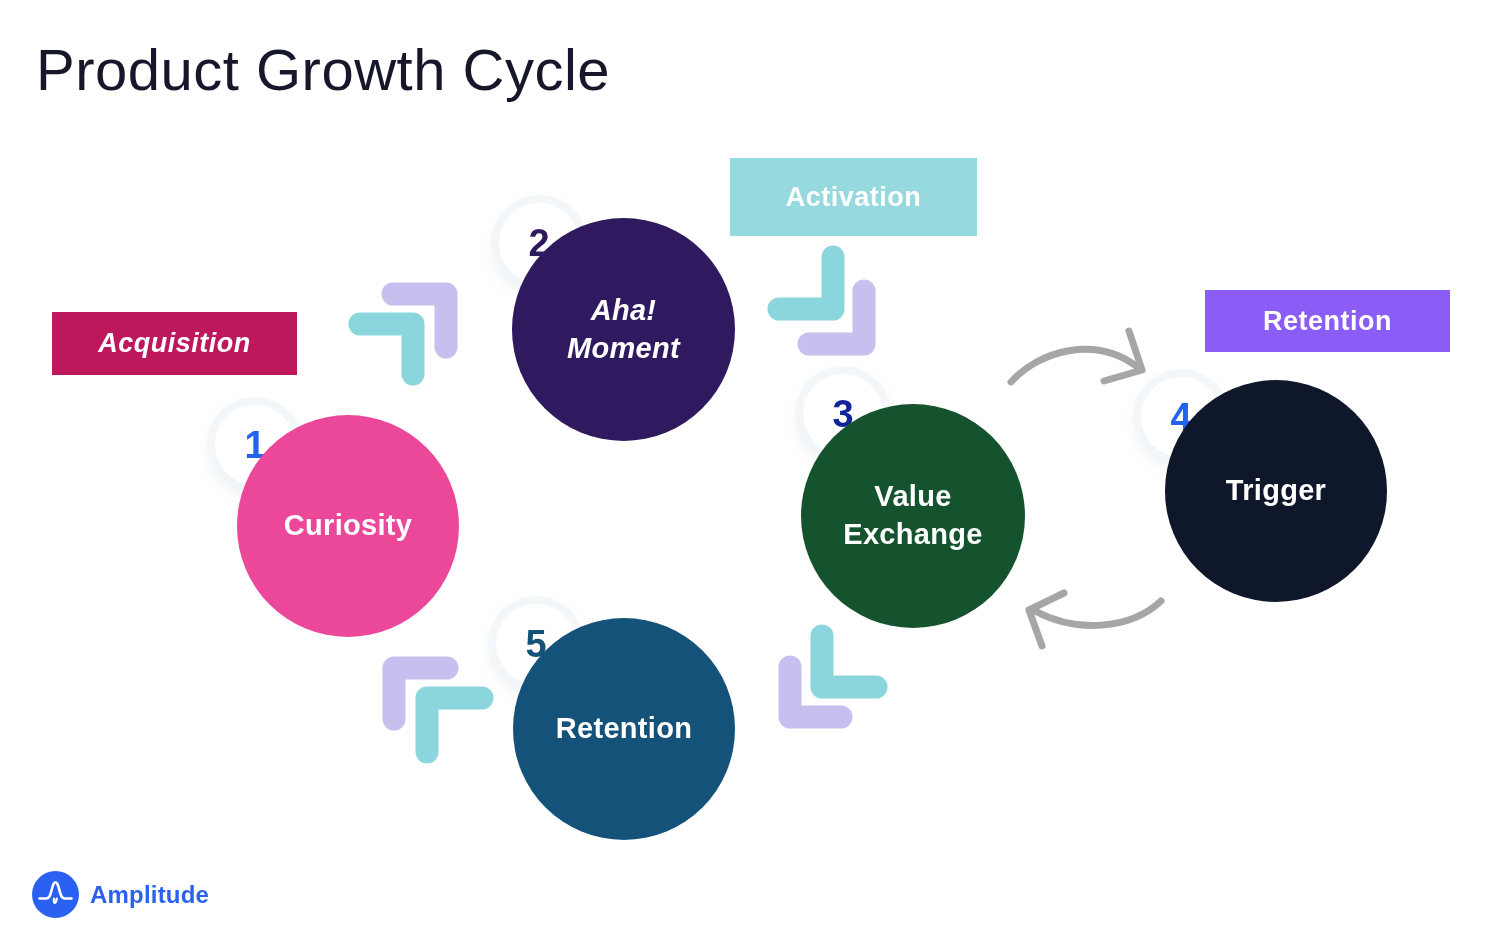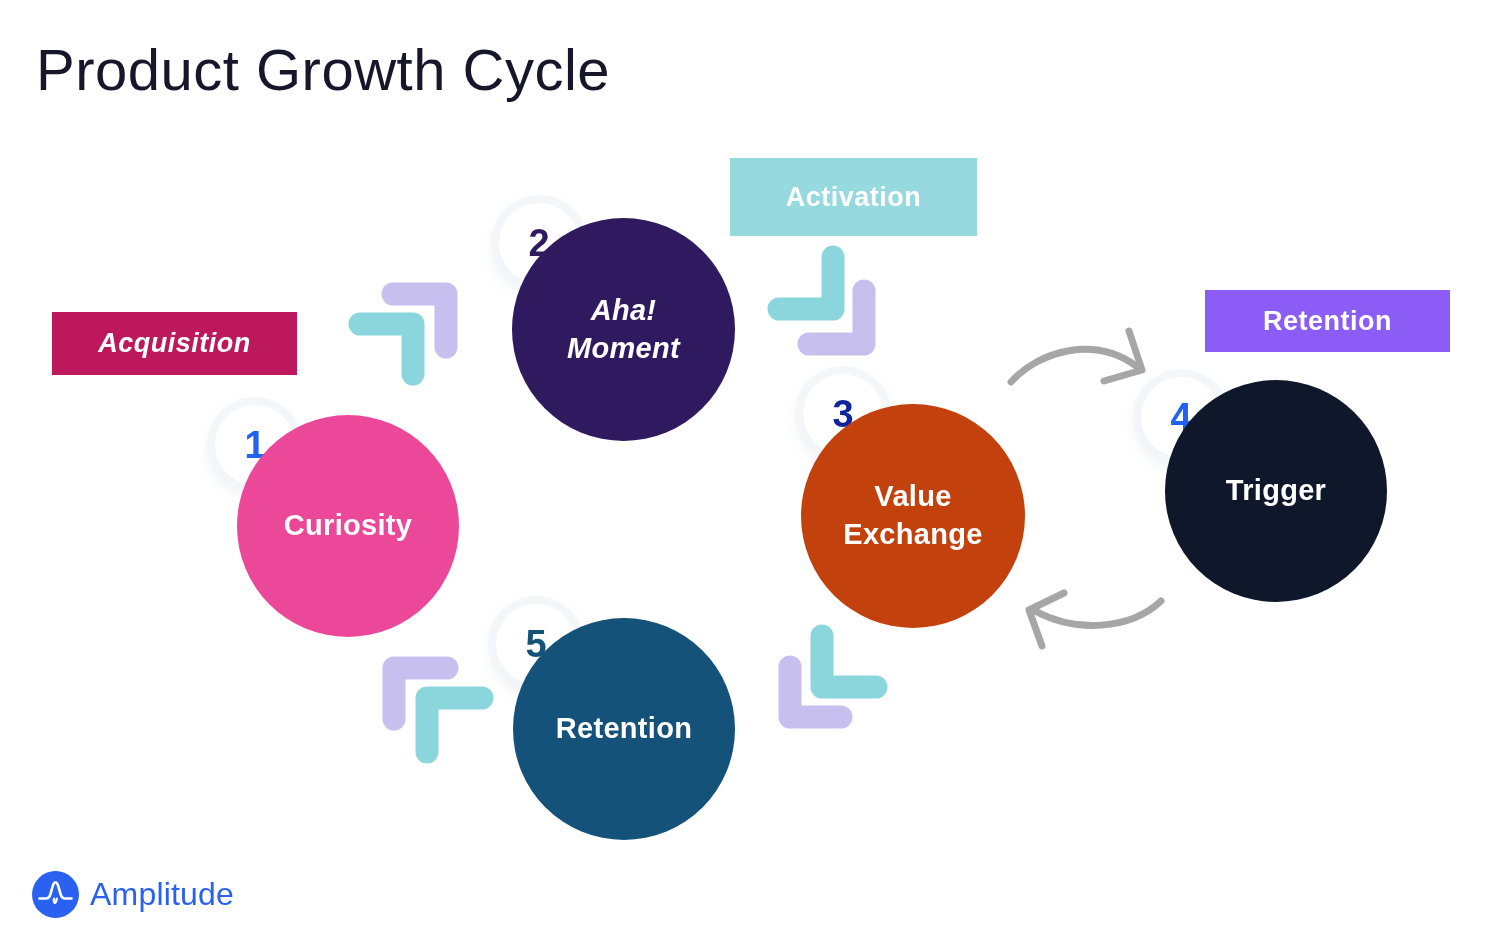--- a/index.html
+++ b/index.html
@@ -62,21 +62,21 @@
   .arrow-layer{position:absolute;left:0;top:0;z-index:1;}
   .l-arrow{fill:none;stroke-width:23;stroke-linecap:round;stroke-linejoin:round;}
   .flow-arrow{fill:none;stroke-width:7;stroke-linecap:round;stroke-linejoin:round;}
 
   
   .brand{
     position:absolute;left:32px;top:871px;
     display:flex;align-items:center;gap:11px;
   }
   .brand-name{
-    font-size:32px;font-weight:400;letter-spacing:.2px;
+    font-size:24px;font-weight:700;letter-spacing:.2px;
   }
 </style>
 </head>
 <body>
 
 <div class="canvas">
 
   <h1 class="title">Product Growth Cycle</h1>
 
   <div class="phase acquisition" style="background: #be185d; font-style: italic;">Acquisition</div>
@@ -114,21 +114,21 @@
   <div class="badge b4" style="color: rgb(33, 99, 238);">4</div>
   <div class="badge b5" style="color: rgb(20, 82, 122);">5</div>
 
   <div class="stage curiosity" style="background: #ec4899;">
     <div class="stage-label">Curiosity</div>
   </div>
   <div class="stage aha" style="background: rgb(48, 26, 95); font-style: italic;">
     <div class="stage-label">Aha!
 Moment</div>
   </div>
-  <div class="stage value" style="background: #c2410c;">
+  <div class="stage value" style="background: #14532d;">
     <div class="stage-label">Value
 Exchange</div>
   </div>
   <div class="stage trigger" style="background: #0f172a;">
     <div class="stage-label">Trigger</div>
   </div>
   <div class="stage virality" style="background: rgb(20, 82, 122);">
     <div class="stage-label">Retention</div>
   </div>
 

